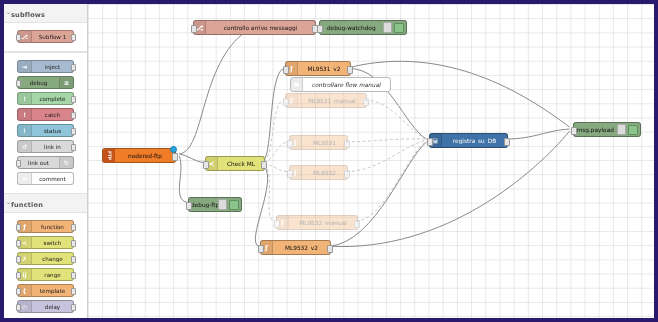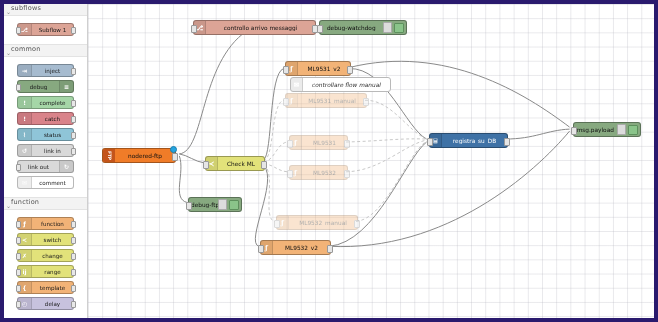--- a/index.html
+++ b/index.html
@@ -4,22 +4,22 @@
 <style>
   html,body{margin:0;padding:0;background:#2b1b6b;}
   body{width:658px;height:322px;overflow:hidden;font-family:"DejaVu Sans",sans-serif;}
 
   #app{position:relative;width:658px;height:322px;box-sizing:border-box;
        border:4px solid #2a1a6e;background:#fff;overflow:hidden;}
 
   
   #palette{position:absolute;left:0;top:0;width:83px;height:314px;
            background:#f3f3f3;border-right:1px solid #cfcfcf;overflow:hidden;}
-  .pal-cat{font-size:6.5px;color:#555;padding:0 0 3px 7px;background:#f3f3f3;
-           letter-spacing:.2px;position:relative;}
+  .pal-cat{font-size:6.5px;color:#555;padding:7px 0 3px 7px;background:#f3f3f3;
+           letter-spacing:.2px;position:relative;font-weight:bold;}
   .pal-cat .tw{position:absolute;left:2px;top:3.5px;font-size:6px;color:#888;}
   .pal-group{background:#fff;padding:4px 0 5px 0;border-top:1px solid #e3e3e3;
              border-bottom:1px solid #e3e3e3;}
   .pal-node{position:relative;margin:3px auto;width:57px;height:13px;border-radius:3px;
             border:1px solid rgba(0,0,0,.28);display:flex;align-items:center;
             box-sizing:border-box;}
   .pal-node .lbl{flex:1;text-align:center;font-size:5.6px;color:#1a1a1a;
                  white-space:nowrap;overflow:hidden;}
   .pal-node .nib{position:absolute;width:3px;height:4.5px;background:#e8e8e8;
                  border:1px solid #999;border-radius:1px;top:3px;}
@@ -75,21 +75,20 @@
     <div id="palette-body">
         <div class="pal-cat"><span class="tw">⌄</span><span>subflows</span></div>
         <div class="pal-group">
           <div class="pal-node" style="background: rgb(220, 164, 150);">
             <div class="ico">⎇</div>
             <div class="lbl">Subflow 1</div>
             <span class="nib l"></span>
             <span class="nib r"></span>
           </div>
         </div>
-        <div class="pal-cat"><span class="tw">⌄</span><span>common</span></div>
         <div class="pal-group">
           <div class="pal-node" style="background: rgb(166, 187, 207);">
             <div class="ico">⇥</div>
             <div class="lbl">inject</div>
             <span class="nib r"></span>
           </div>
           <div class="pal-node" style="background: rgb(135, 169, 128);">
             <div class="lbl">debug</div>
             <div class="ico right">≡</div>
             <span class="nib l"></span>

